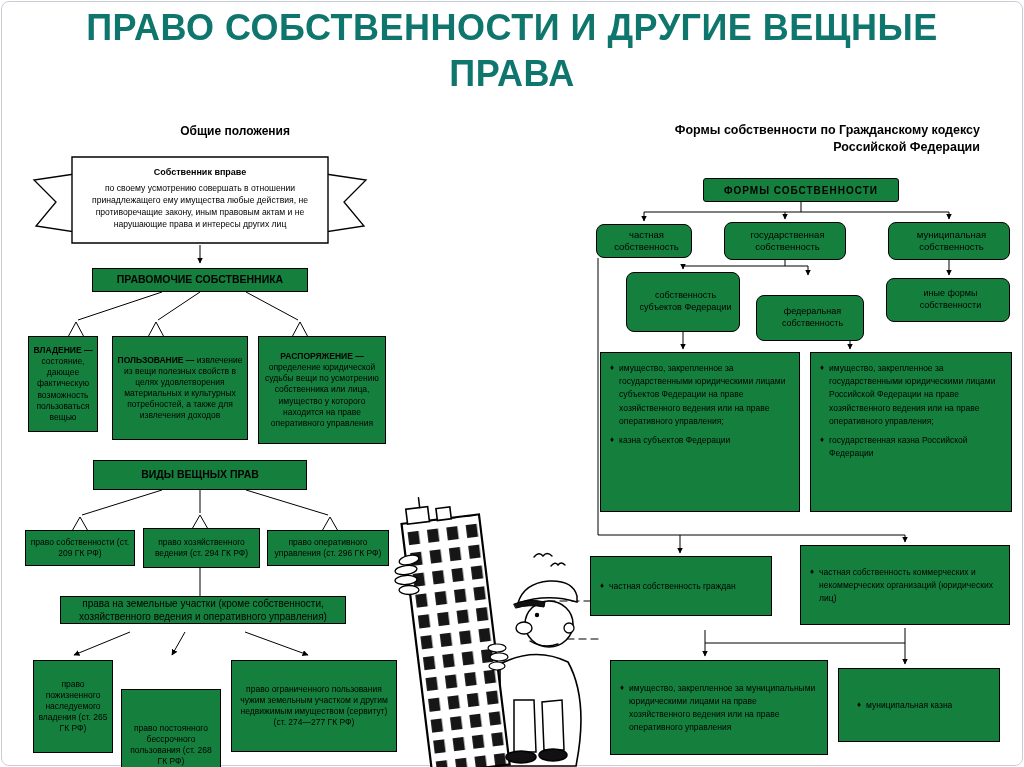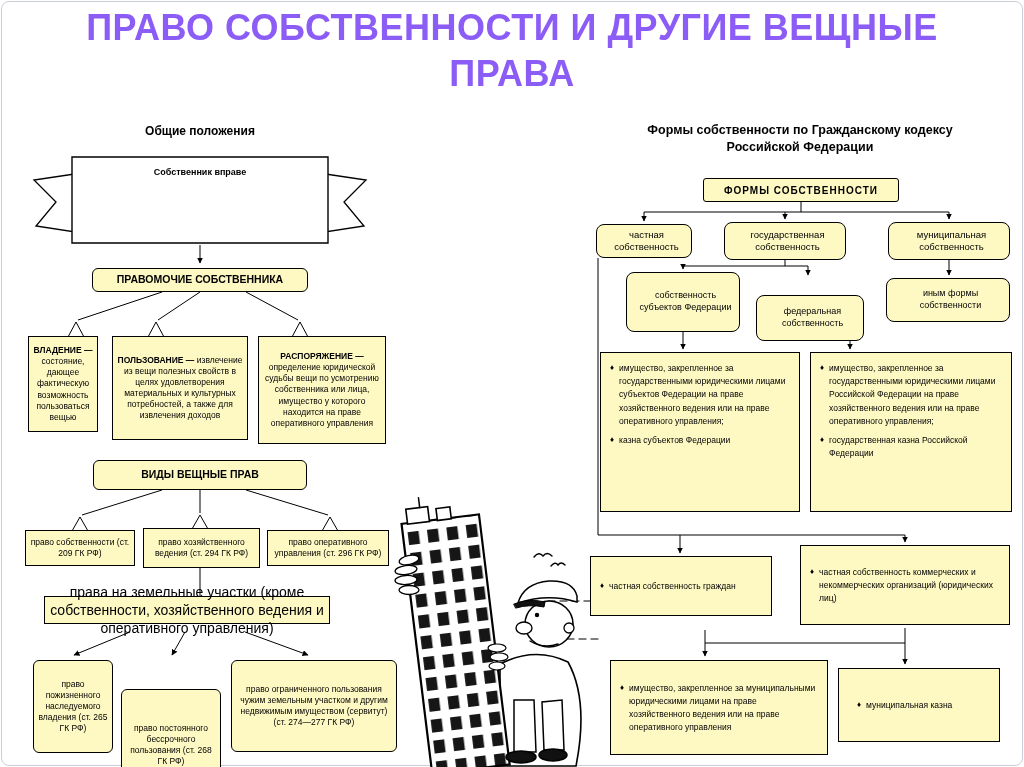--- a/index.html
+++ b/index.html
@@ -1,28 +1,28 @@
 <!DOCTYPE html>
 <html><head>
 <meta charset="utf-8">
 <style>
   * { margin:0; padding:0; box-sizing:border-box; }
   html,body { width:1024px; height:767px; background:#fff; }
   body { position:relative; overflow:hidden; color:#000;
          font-family:"Liberation Sans","DejaVu Sans",sans-serif; }
   .page-frame { position:absolute; inset:1px; border:1px solid #c9ced6; border-radius:8px; background:#fff; }
   .main-title { position:absolute; left:0; top:5px; width:100%; text-align:center;
-                font-weight:bold; font-size:36px; line-height:1.28; letter-spacing:.5px; color:#8b5cf6; }
-  .col-heading { position:absolute; font-weight:bold; font-size:12px; text-align:center; }
+                font-weight:bold; font-size:36px; line-height:1.28; letter-spacing:.5px; color:#0f766e; }
+  .col-heading { position:absolute; font-weight:bold; font-size:12px; text-align:right; }
   .ribbon-text { position:absolute; text-align:center; font-size:8.6px; line-height:1.4; }
   .rb-title { font-weight:bold; font-size:9px; margin-bottom:3px; }
-  .box { position:absolute; border:1px solid #000; background:#fef9c3; display:flex;
+  .box { position:absolute; border:1px solid #000; background:#15803d; display:flex;
          align-items:center; justify-content:center; text-align:center;
          font-size:8.5px; line-height:1.3; padding:2px 4px; }
-  .rounded { border-radius:6px; }
+  .rounded { border-radius:0; }
   .pill { border-radius:8px;padding-left:9px; }
   .b { font-weight:bold; }
   .bt { font-weight:bold; font-size:10.5px; }
   .spread { letter-spacing:1px; }
   .bullets { flex-direction:column; align-items:stretch; justify-content:flex-start;
              text-align:left; padding:9px 8px 8px 9px; row-gap:6px; }
   .vcenter { justify-content:center; }
   .bullet { display:flex; column-gap:5px; line-height:1.45; text-align:left; }
   .loose .bullet { line-height:1.55; }
   .diamond { flex:0 0 auto; font-size:8px; line-height:1.5; }
@@ -140,62 +140,63 @@
 
 <div class="main-title">
   <div>ПРАВО СОБСТВЕННОСТИ И ДРУГИЕ ВЕЩНЫЕ</div>
   <div>ПРАВА</div>
 </div>
 
 <div class="col-heading" style="left:110px;top:124px;width:180px">Общие положения</div>
 
 <div class="ribbon-text" style="left:82px;top:166px;width:236px">
   <div class="rb-title">Собственник вправе</div>
+  <div>по своему усмотрению совершать в отношении принадлежащего ему имущества любые действия, не противоречащие закону, иным правовым актам и не нарушающие права и интересы других лиц</div>
 </div>
 
 <div class="box rounded bt" style="left:92px;top:268px;width:216px;height:24px">ПРАВОМОЧИЕ СОБСТВЕННИКА</div>
 
 <div class="box" style="left:28px;top:336px;width:70px;height:96px">
   <div><span class="b">ВЛАДЕНИЕ —</span>
   <span>состояние, дающее фактическую возможность пользоваться вещью</span></div>
 </div>
 
 <div class="box" style="left:112px;top:336px;width:136px;height:104px">
   <div><span class="b">ПОЛЬЗОВАНИЕ —</span>
   <span>извлечение из вещи полезных свойств в целях удовлетворения материальных и культурных потребностей, а также для извлечения доходов</span></div>
 </div>
 
 <div class="box" style="left:258px;top:336px;width:128px;height:108px">
   <div><span class="b">РАСПОРЯЖЕНИЕ —</span>
   <span>определение юридической судьбы вещи по усмотрению собственника или лица, имущество у которого находится на праве оперативного управления</span></div>
 </div>
 
-<div class="box rounded bt" style="left:93px;top:460px;width:214px;height:30px">ВИДЫ ВЕЩНЫЕ ПРАВ</div>
+<div class="box rounded bt" style="left:93px;top:460px;width:214px;height:30px">ВИДЫ ВЕЩНЫХ ПРАВ</div>
 
 <div class="box" style="left:25px;top:530px;width:110px;height:36px">право собственности (ст. 209 ГК РФ)</div>
 <div class="box" style="left:143px;top:528px;width:117px;height:40px">право хозяйственного ведения (ст. 294 ГК РФ)</div>
 <div class="box" style="left:267px;top:530px;width:122px;height:36px">право оперативного управления (ст. 296 ГК РФ)</div>
 
-<div class="box" style="left:44px;top:596px;width:286px;height:28px;font-size:14px">права на земельные участки (кроме собственности, хозяйственного ведения и оперативного управления)</div>
+<div class="box" style="left:60px;top:596px;width:286px;height:28px;font-size:10px">права на земельные участки (кроме собственности, хозяйственного ведения и оперативного управления)</div>
 
 <div class="box rounded" style="left:33px;top:660px;width:80px;height:93px">право пожизненного наследуемого владения (ст. 265 ГК РФ)</div>
 <div class="box rounded" style="left:121px;top:689px;width:100px;height:112px">право постоянного бессрочного пользования (ст. 268 ГК РФ)</div>
 <div class="box rounded" style="left:231px;top:660px;width:166px;height:92px">право ограниченного пользования чужим земельным участком и другим недвижимым имуществом (сервитут) (ст. 274—277 ГК РФ)</div>
 
 <div class="col-heading" style="left:620px;top:122px;width:360px;font-size:12.5px;line-height:1.35">Формы собственности по Гражданскому кодексу Российской Федерации</div>
 
 <div class="box bt spread" style="left:703px;top:178px;width:196px;height:24px;border-radius:3px;font-size:10px">ФОРМЫ СОБСТВЕННОСТИ</div>
 
 <div class="box pill" style="left:596px;top:224px;width:96px;height:34px;font-size:9.5px">частная собственность</div>
 <div class="box pill" style="left:724px;top:222px;width:122px;height:38px;font-size:9.5px">государственная собственность</div>
 <div class="box pill" style="left:888px;top:222px;width:122px;height:38px;font-size:9.5px">муниципальная собственность</div>
 
 <div class="box pill" style="left:626px;top:272px;width:114px;height:60px;font-size:9px">собственность субъектов Федерации</div>
 <div class="box pill" style="left:756px;top:295px;width:108px;height:46px;font-size:9px">федеральная собственность</div>
-<div class="box pill" style="left:886px;top:278px;width:124px;height:44px;font-size:9px">иным формы собственности</div>
+<div class="box pill" style="left:886px;top:278px;width:124px;height:44px;font-size:9px">иные формы собственности</div>
 
 <div class="box bullets loose" style="left:600px;top:352px;width:200px;height:160px">
   <div class="bullet">
     <span class="diamond">♦</span>
     <span>имущество, закрепленное за государственными юридическими лицами субъектов Федерации на праве хозяйственного ведения или на праве оперативного управления;</span>
   </div>
   <div class="bullet">
     <span class="diamond">♦</span>
     <span>казна субъектов Федерации</span>
   </div>

